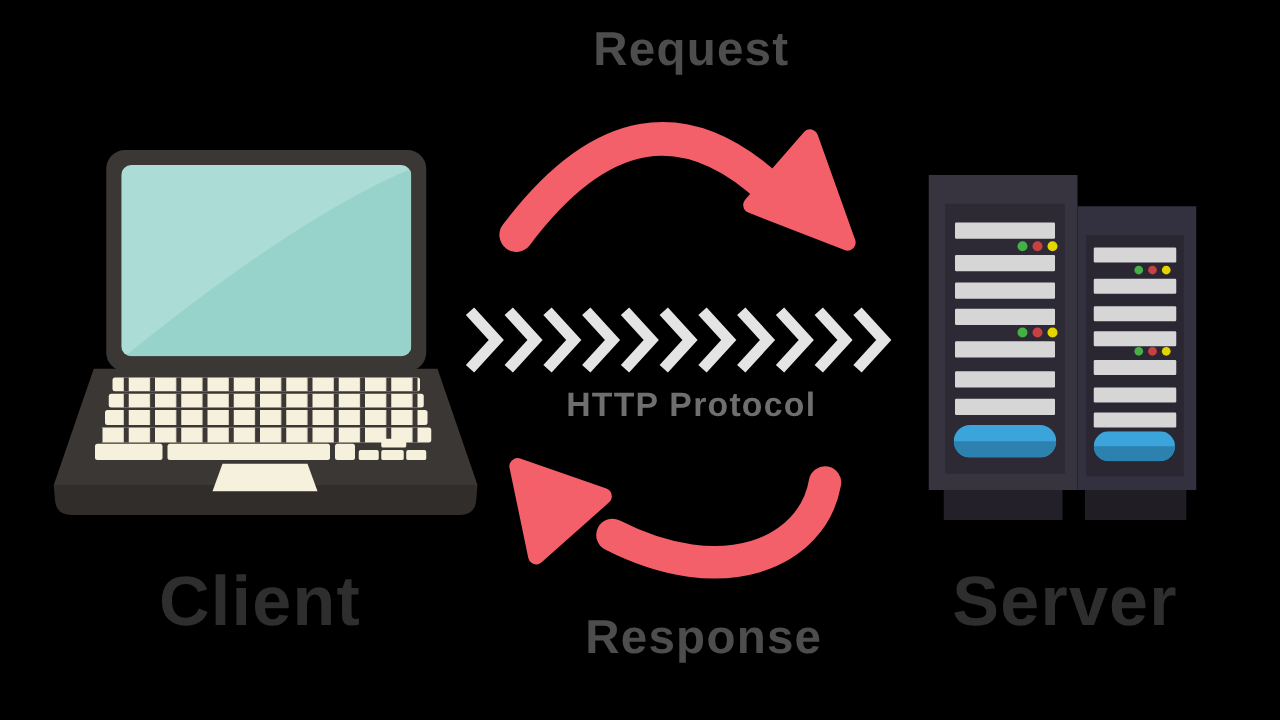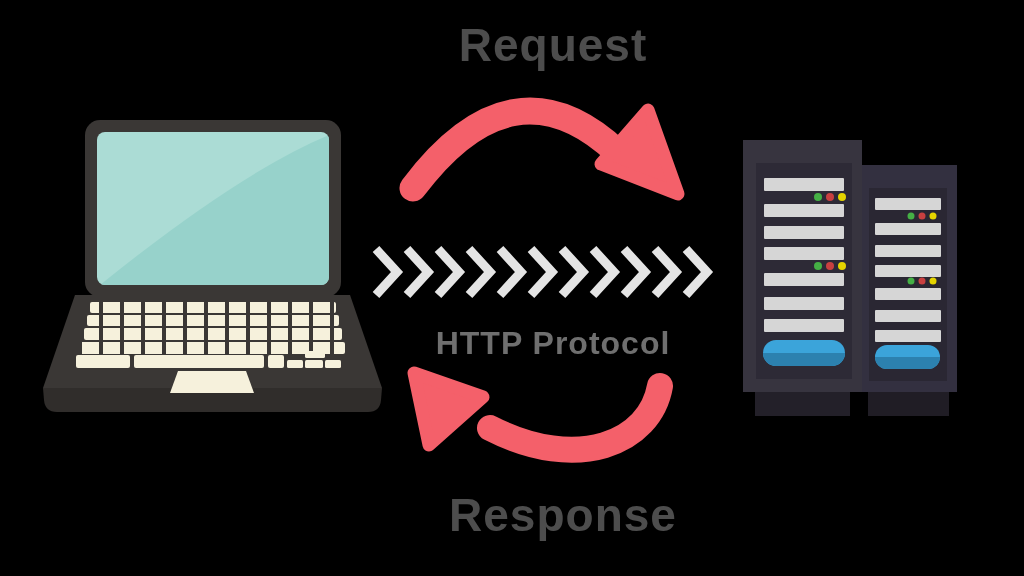--- a/index.html
+++ b/index.html
@@ -31,23 +31,23 @@
     width:1024px;height:576px;background:var(--bg);
     overflow:hidden;position:relative;
     font-family:"Liberation Sans", sans-serif;
   }
   .stage{position:absolute;inset:0;}
   .abs{position:absolute;}
   .label{
     position:absolute;font-weight:bold;white-space:nowrap;
     transform:translateX(-50%);line-height:1.1;
   }
-  .flow-label{font-size:46px;color:var(--flow-text);letter-spacing:1px;}
+  .flow-label{font-size:38px;color:var(--flow-text);letter-spacing:1px;}
   .node-label{font-size:56px;color:var(--node-text);letter-spacing:1px;}
-  .proto-label{font-size:32px;color:var(--proto-text);letter-spacing:1px;margin-top:16px;}
+  .proto-label{font-size:27px;color:var(--proto-text);letter-spacing:1px;}
 </style>
 </head>
 <body>
 
 <div class="stage">
 
   <div class="label flow-label" style="left:553px;top:20px;">Request</div>
 
   <svg class="abs" style="left:395px;top:88px;" width="300" height="125" viewBox="0 0 300 125">
     <path d="M 18 100 Q 118 -33 222 64" fill="none" stroke="var(--arrow-red)" stroke-width="27" stroke-linecap="round"></path>
@@ -114,20 +114,21 @@
       <rect x="94" y="245" width="130" height="13" rx="2" fill="var(--keys)"></rect>
       <rect x="228" y="245" width="16" height="13" rx="2" fill="var(--keys)"></rect>
       <rect x="265" y="241" width="20" height="7" rx="1.5" fill="var(--keys)"></rect>
       <rect x="247" y="250" width="16" height="8" rx="1.5" fill="var(--keys)"></rect>
       <rect x="265" y="250" width="18" height="8" rx="1.5" fill="var(--keys)"></rect>
       <rect x="285" y="250" width="16" height="8" rx="1.5" fill="var(--keys)"></rect>
     </g>
     <polygon points="138,261 206,261 214,283 130,283" fill="var(--keys)"></polygon>
   </svg>
 
+  <div class="label node-label" style="left:208px;top:450px;">Client</div>
 
   <svg class="abs" style="left:735px;top:135px;" width="225" height="290" viewBox="0 0 225 290">
     <defs>
       <clipPath id="pl">
           <rect x="28" y="205" width="82" height="26" rx="13"></rect>
         </clipPath>
       <clipPath id="pr">
           <rect x="140" y="210" width="65" height="24" rx="12"></rect>
         </clipPath>
     </defs>
@@ -180,14 +181,15 @@
         <circle cx="95" cy="131" r="4" fill="var(--led-red)"></circle>
         <circle cx="107" cy="131" r="4" fill="var(--led-yellow)"></circle>
       </g>
       <g clip-path="url(#pl)">
         <rect x="28" y="205" width="82" height="26" fill="var(--pill-blue)"></rect>
         <rect x="28" y="218" width="82" height="13" fill="var(--pill-shade)"></rect>
       </g>
     </g>
   </svg>
 
+  <div class="label node-label" style="left:852px;top:450px;">Server</div>
 
 </div>
 
 </body></html>

